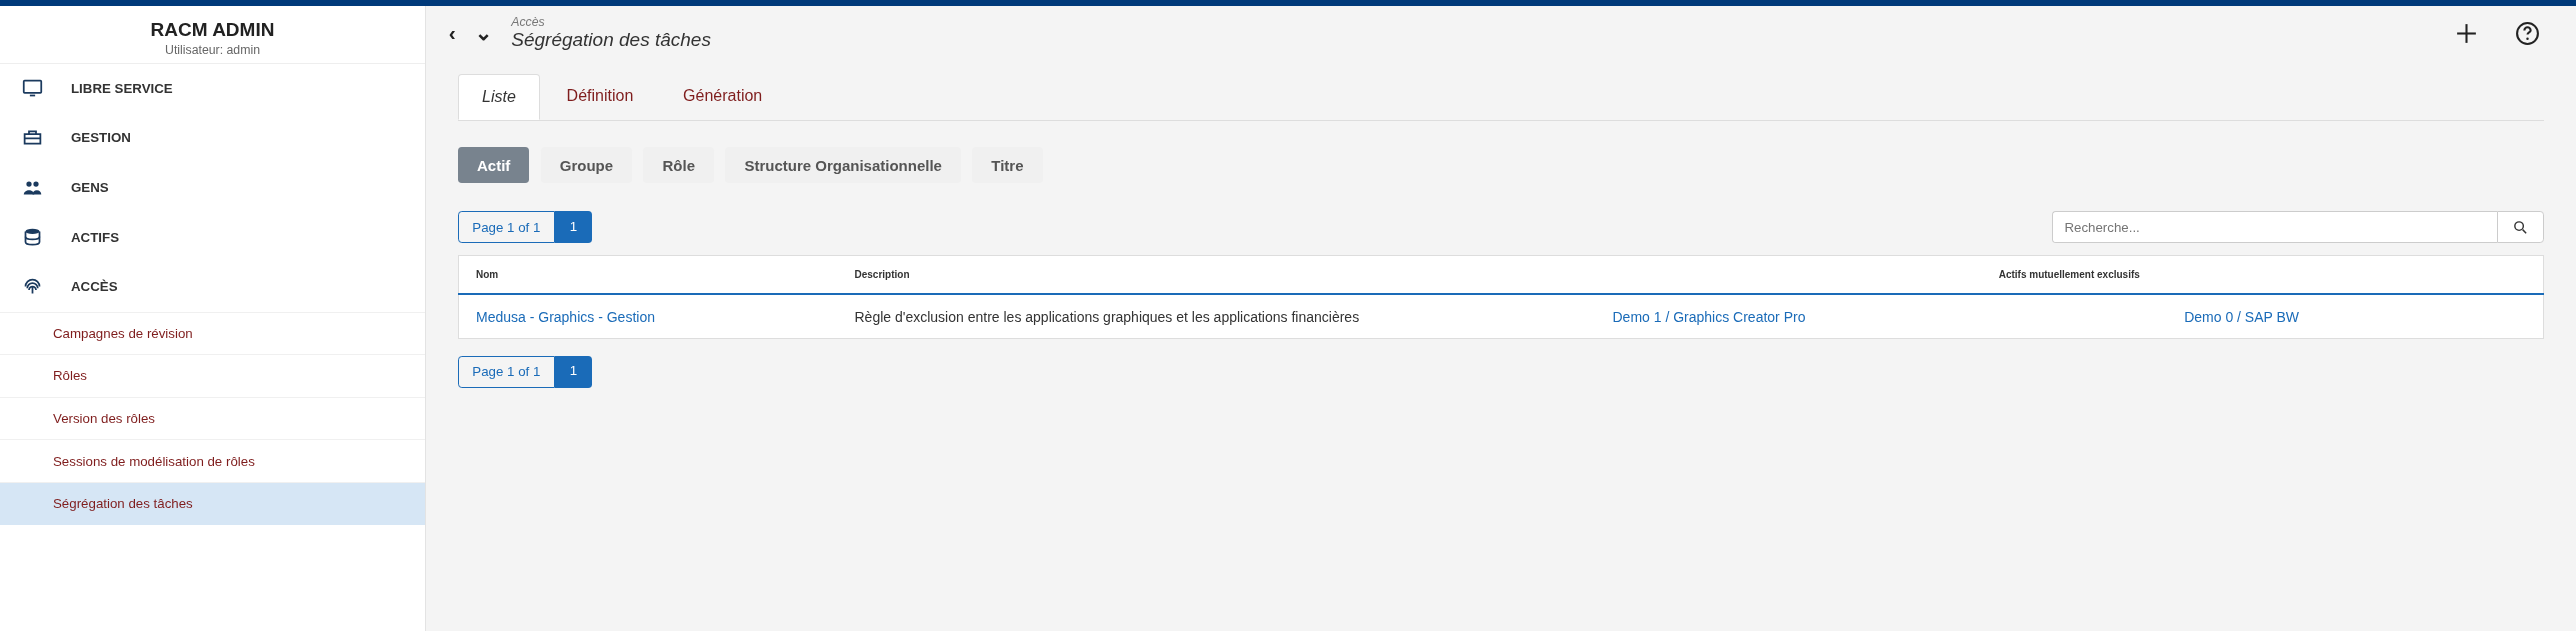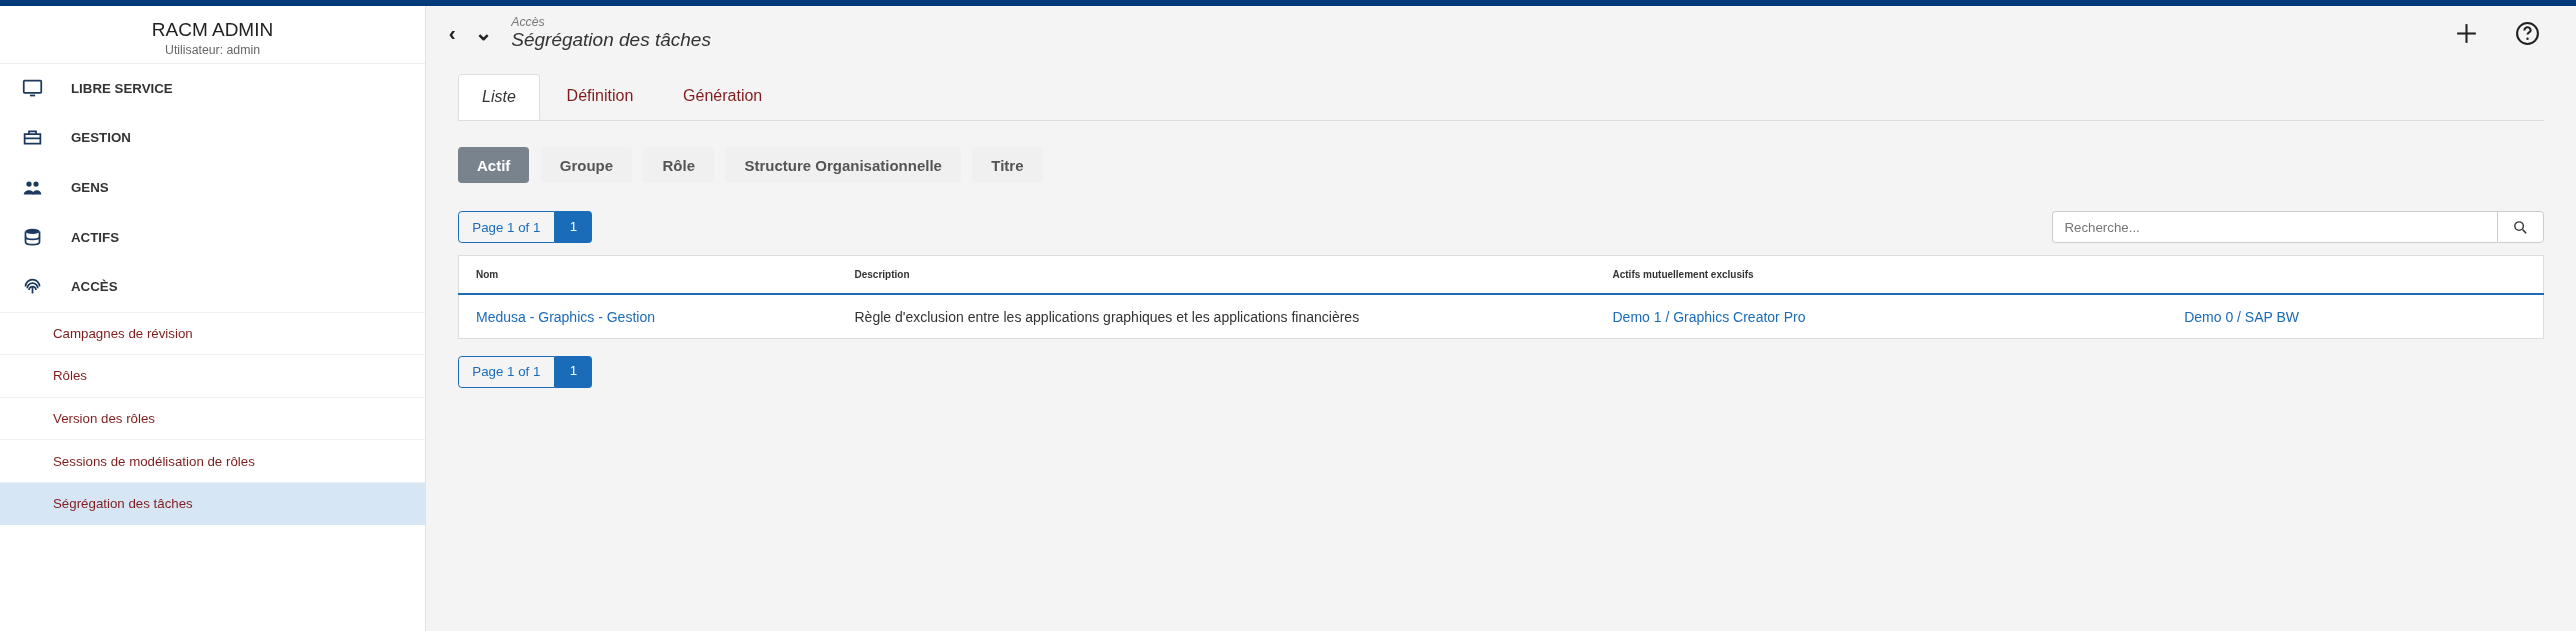--- a/index.html
+++ b/index.html
@@ -6,21 +6,21 @@
   html, body { height: 100%; font-family: "Segoe UI", Arial, sans-serif; font-size: 13.3px; color: #333; background:#fff; }
   body { width: 2576px; height: 632px; overflow:hidden; }
 
   .topbar { height: 5.7px; background: #003a7a; width: 100%; }
 
   .app { display: flex; height: calc(100% - 5.7px); }
 
   
   .sidebar { width: 426px; border-right: 0.9px solid #e3e3e3; display:flex; flex-direction:column; }
   .sb-header { text-align:center; padding: 13.3px 0 5.7px 0; }
-  .sb-title { font-weight:400; font-size:19px; color:#222; }
+  .sb-title { font-weight:700; font-size:19px; color:#222; }
   .sb-user  { font-size:12.3px; color:#666; margin-top:1.9px; }
   .sb-group { border-top:0.9px solid #eee; }
   .sb-item { display:flex; align-items:center; gap:27px; padding: 13.3px 21px; font-weight:700; color:#333; cursor:pointer; }
   .sb-sub { padding: 13.3px 21px 13.3px 53px; color:#7f1d1d; cursor:pointer; border-top:0.9px solid #f0f0f0; }
   .sb-sub.active { background:#d6e6f5; }
   .sb-icon { width:23px; height:23px; display:inline-flex; align-items:center; justify-content:center; }
   .sb-icon svg { width:21px; height:21px; }
 
   
   .main { flex:1; display:flex; flex-direction:column; background:#f4f4f4; }
@@ -195,21 +195,21 @@
               </svg>
           </div>
         </div>
       </div>
 
       <table class="table">
         <thead>
           <tr>
             <th style="width:379px">Nom</th>
             <th style="width:758px">Description</th>
-            <th colspan="2" style="text-align:left">Actifs mutuellement exclusifs</th>
+            <th colspan="2" style="text-align:center">Actifs mutuellement exclusifs</th>
           </tr>
         </thead>
         <tbody>
           <tr>
             <td><span class="link">Medusa - Graphics - Gestion</span></td>
             <td>Règle d'exclusion entre les applications graphiques et les applications financières</td>
             <td><span class="link">Demo 1 / Graphics Creator Pro</span></td>
             <td><span class="link">Demo 0 / SAP BW</span></td>
           </tr>
         </tbody>

